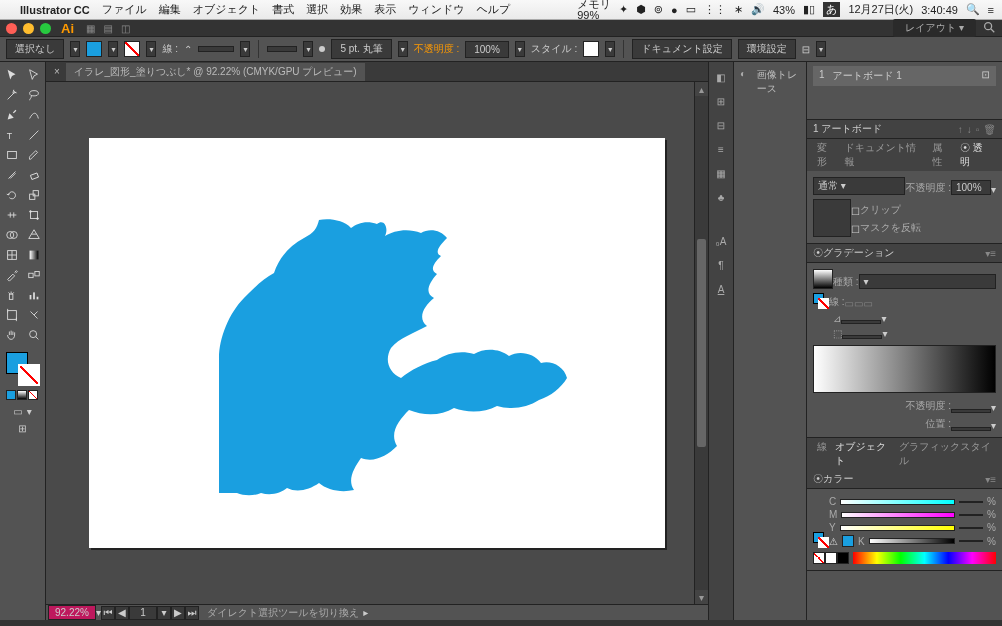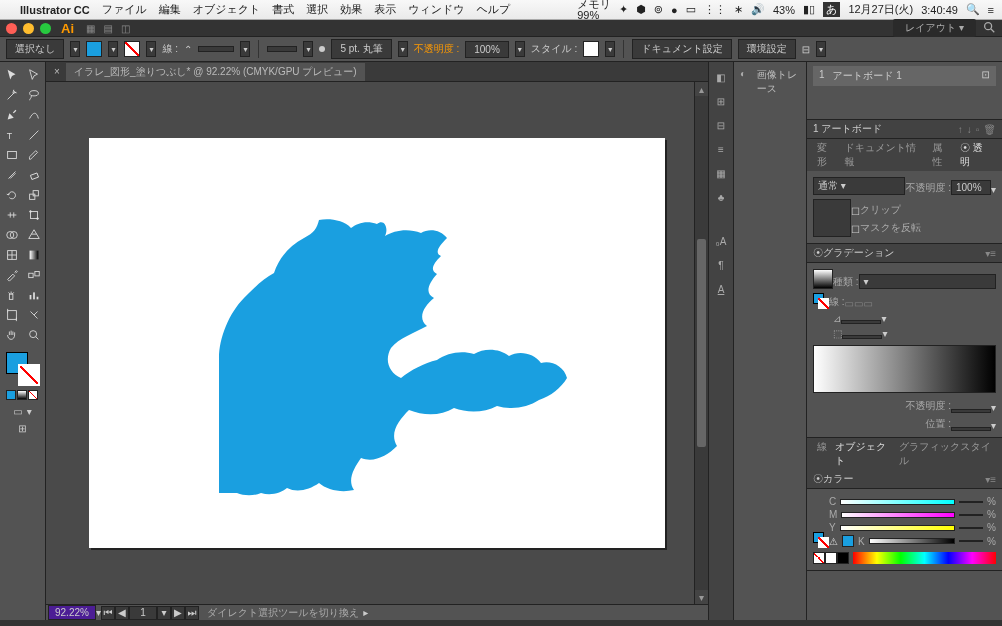--- a/index.html
+++ b/index.html
@@ -42,21 +42,21 @@
 .doc-tab { height:20px; background:#3a3a3a; display:flex; align-items:center; padding:0 8px; color:#bbb; border-bottom:1px solid #222;}
 .doc-tab .tab{background:#535353; padding:2px 8px;}
 .canvas-area { flex:1; display:flex; align-items:center; justify-content:center; position:relative;}
 .artboard { width:576px; height:410px; background:#fff; box-shadow:2px 2px 0 #222;}
 .shape { width:100%; height:100%;}
 .scrollbar-v { position:absolute; right:0; top:20px; bottom:16px; width:14px; background:#3a3a3a; border-left:1px solid #222;}
 .scrollbar-v .thumb{ position:absolute; left:2px; right:2px; top:30%; height:40%; background:#666; border-radius:2px;}
 .scrollbar-v .arr{position:absolute;left:0;right:0;height:14px;background:#444;display:flex;align-items:center;justify-content:center;color:#999;}
 .scrollbar-v .arr.up{top:0;} .scrollbar-v .arr.dn{bottom:0;}
 .bottombar { height:16px; background:#535353; display:flex; align-items:center; border-top:1px solid #222;}
-.bottombar .zoom{ background:#4c1d95; padding:1px 6px; border:1px solid #222; margin-left:2px;}
+.bottombar .zoom{ background:#be185d; padding:1px 6px; border:1px solid #222; margin-left:2px;}
 .bottombar .nav{display:flex;gap:0;}
 .bottombar .nav span{width:14px;height:14px;background:#3a3a3a;border:1px solid #222;display:flex;align-items:center;justify-content:center;}
 .bottombar .status{margin-left:8px;color:#aaa;}
 .dock { width:26px; background:#434343; border-left:1px solid #222; border-right:1px solid #222; display:flex; flex-direction:column; align-items:center; gap:6px; padding:6px 0;}
 .dock .di{width:18px;height:18px; display:flex; align-items:center; justify-content:center; color:#aaa;}
 .midpanel{width:72px; background:#535353; display:flex; align-items:flex-start; padding:6px; gap:4px;}
 .midpanel .icon{width:18px; height:18px;color:#aaa;}
 .midpanel .txt{color:#bbb;}
 .rpanel { width:196px; background:#535353; display:flex; flex-direction:column; border-left:1px solid #222;}
 .rpanel .tabs { display:flex; background:#3a3a3a; border-bottom:1px solid #222;}

